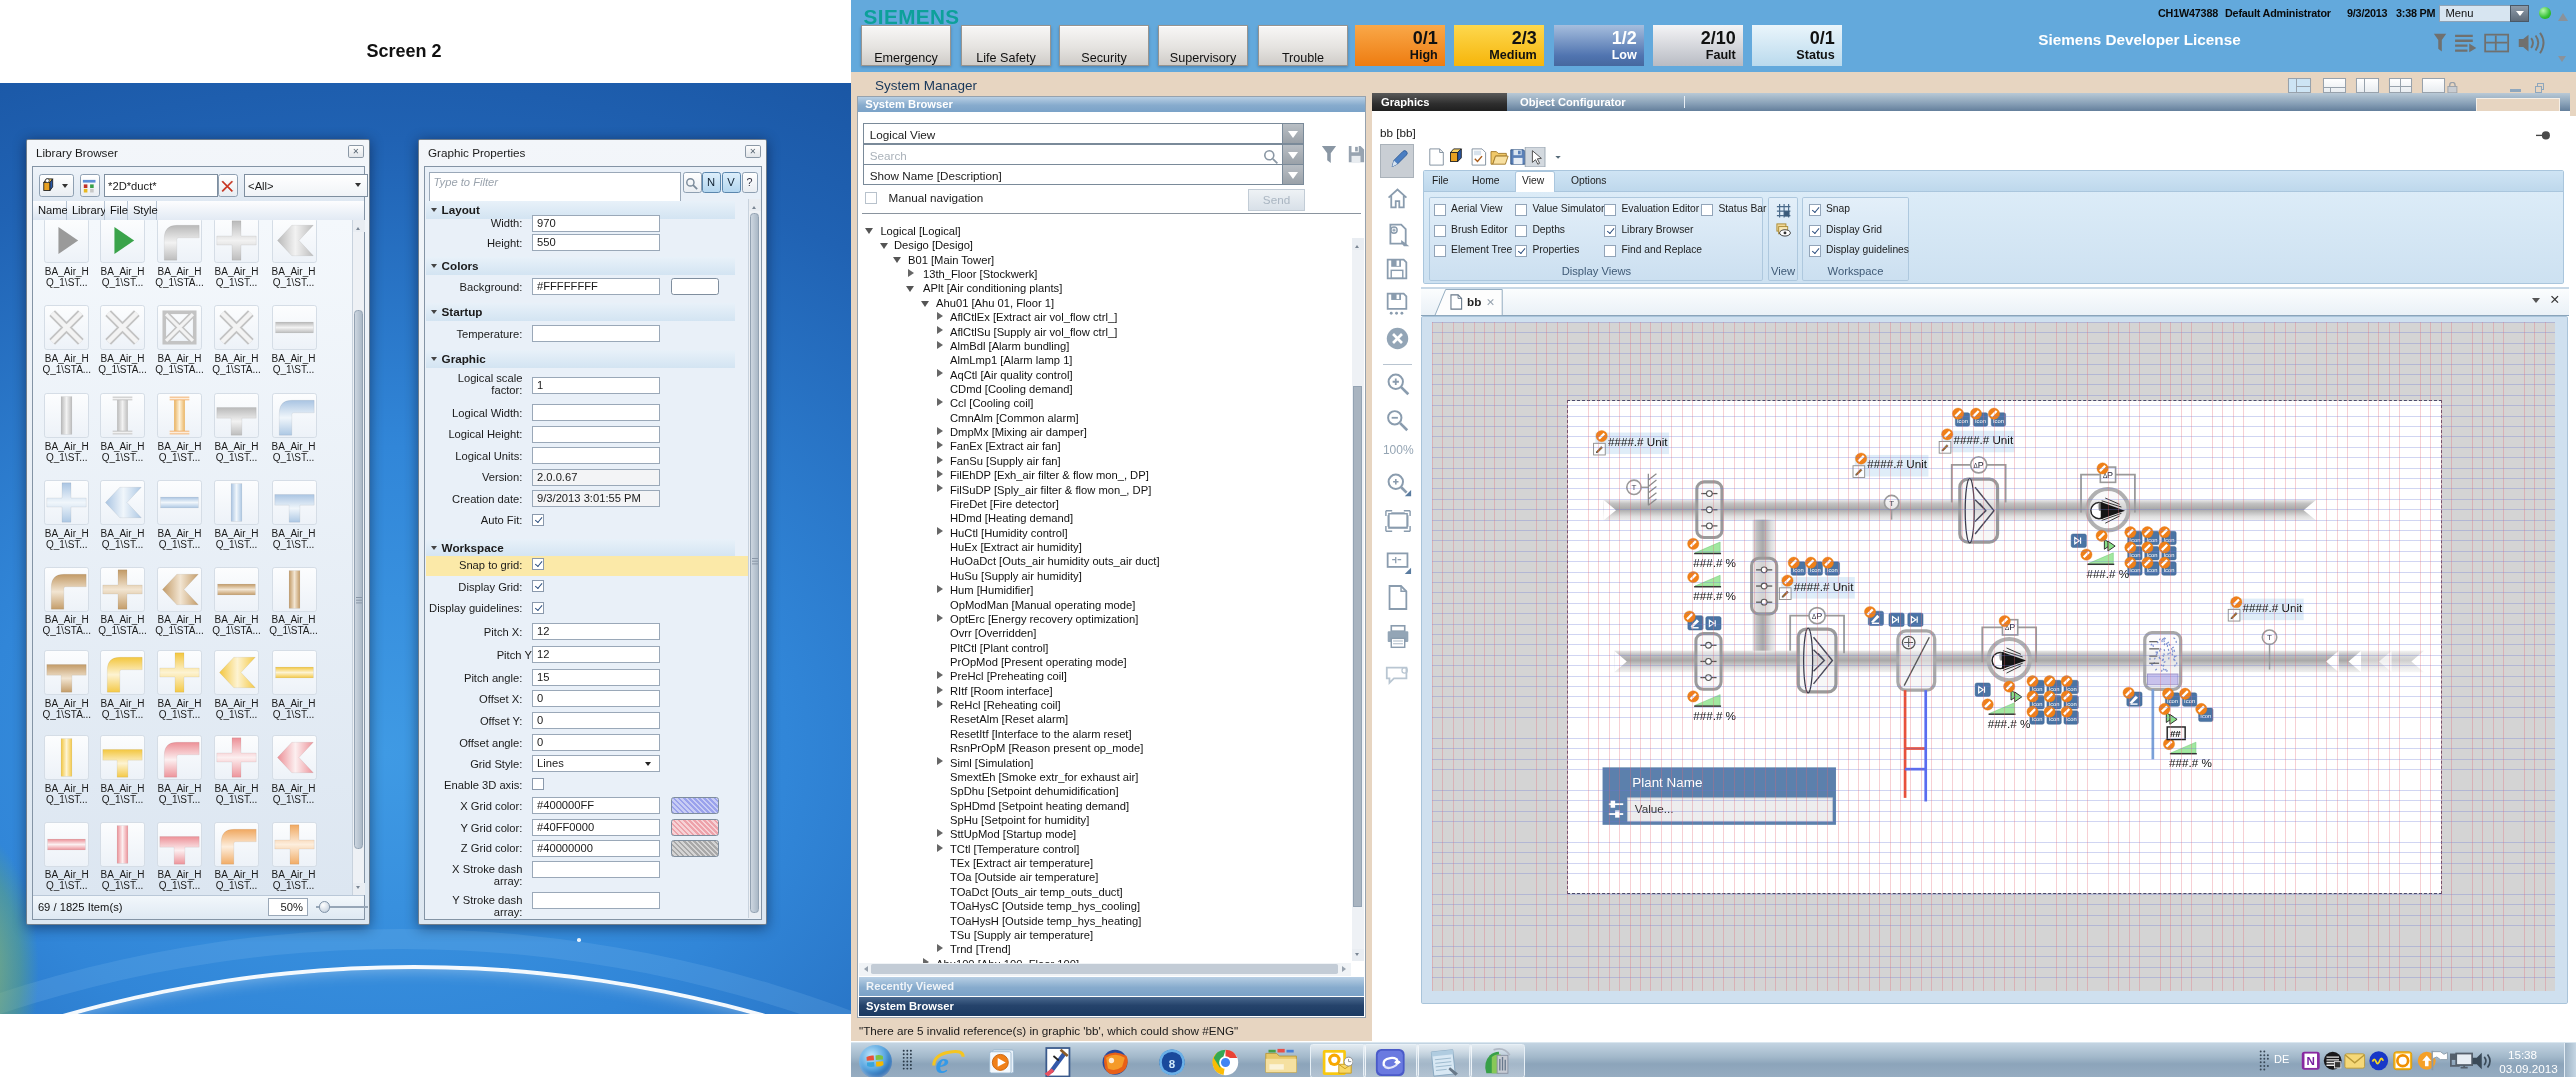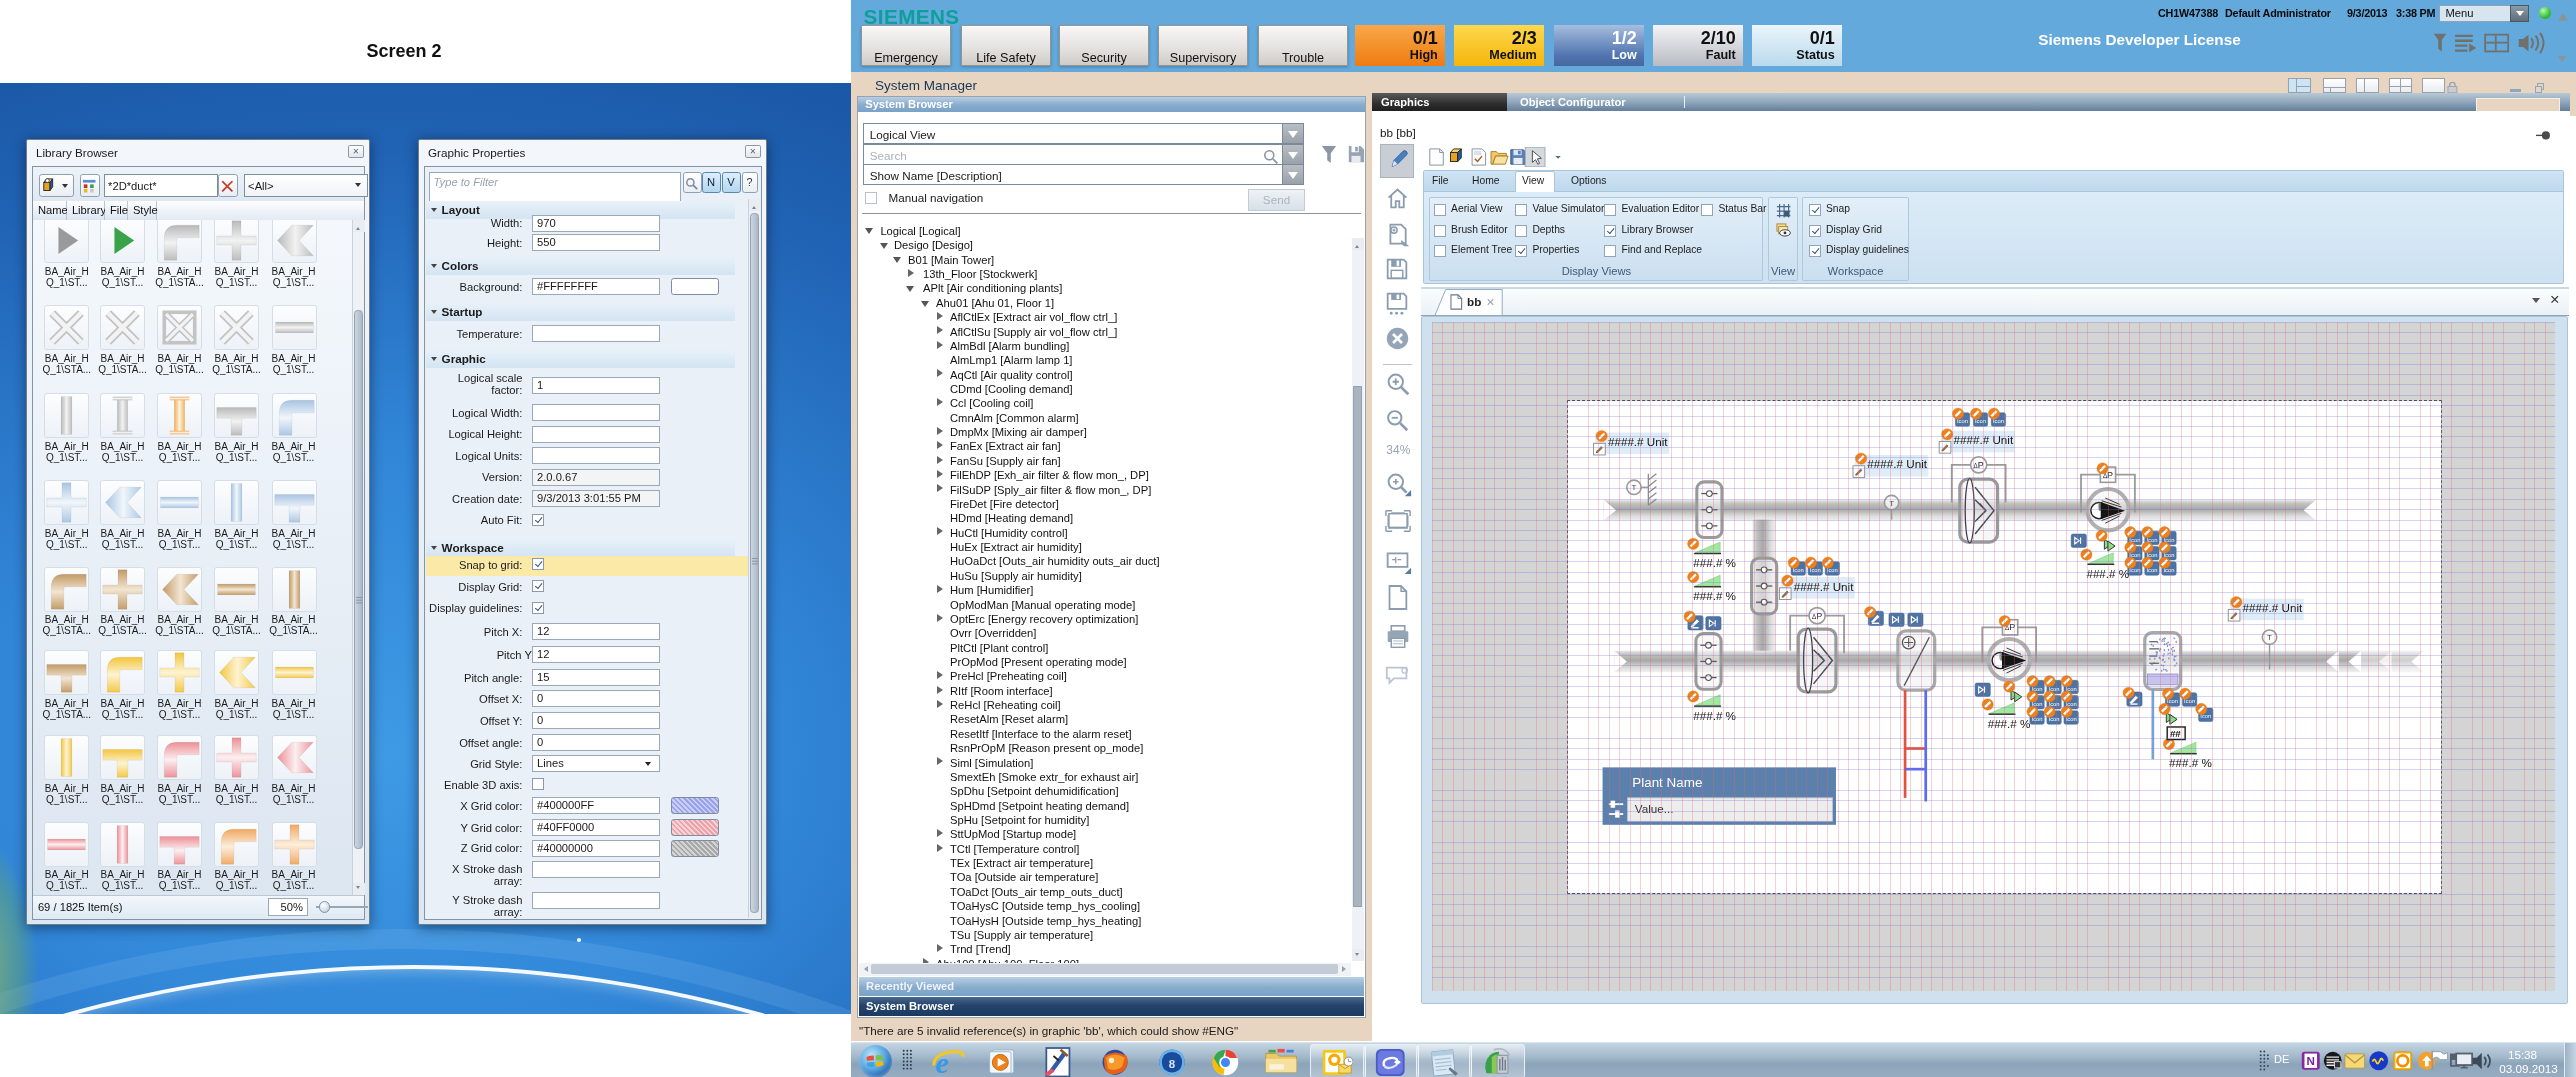--- a/index.html
+++ b/index.html
@@ -775,21 +775,21 @@
  <svg class="abs" style="left:12.6px;top:255px" width="26" height="26" viewBox="0 0 29 29">
       <circle cx="12" cy="12" r="8" fill="none" stroke="#8a9cae" stroke-width="2.2"></circle>
       <path d="M18 18 L26 26" stroke="#8a9cae" stroke-width="3"></path>
       <path d="M8.5 12 H15.5 M12 8.5 V15.5" stroke="#8a9cae" stroke-width="2"></path>
     </svg>
  <svg class="abs" style="left:12.6px;top:292px" width="24" height="24" viewBox="0 0 27 27">
       <circle cx="11" cy="11" r="7.5" fill="none" stroke="#8a9cae" stroke-width="2.2"></circle>
       <path d="M17 17 L25 25" stroke="#8a9cae" stroke-width="3"></path>
       <path d="M7.5 11 H14.5" stroke="#8a9cae" stroke-width="2"></path>
     </svg>
- <div class="abs" style="left:6.3px;top:327px;width:40px;font-size:12px;color:#95a5b4;text-align:center">34%</div>
+ <div class="abs" style="left:6.3px;top:327px;width:40px;font-size:12px;color:#95a5b4;text-align:center">100%</div>
  <svg class="abs" style="left:12.6px;top:355px" width="27" height="27" viewBox="0 0 30 30">
       <circle cx="12" cy="12" r="8" fill="none" stroke="#8a9cae" stroke-width="2.2"></circle>
       <path d="M18 18 L24 24" stroke="#8a9cae" stroke-width="3"></path>
       <path d="M9 12 H15 M12 9 V15" stroke="#8a9cae" stroke-width="1.8"></path>
       <path d="M22 28 L29 28 L29 21 Z" fill="#5a7ca0"></path>
     </svg>
  <svg class="abs" style="left:11.7px;top:392px" width="28" height="26" viewBox="0 0 31 29">
       <rect x="5" y="6" width="21" height="16" fill="none" stroke="#8a9cae" stroke-width="2.4"></rect>
       <path d="M2 3 L8 3 M2 3 L2 8 M29 3 L23 3 M29 3 L29 8 M2 26 L8 26 M2 26 L2 21 M29 26 L23 26 M29 26 L29 21" stroke="#fff" stroke-width="5"></path>
       <path d="M2 3 H9 M2 3 V9 M29 3 H22 M29 3 V9 M2 26 H9 M2 26 V20 M29 26 H22 M29 26 V20" stroke="#8a9cae" stroke-width="1.6"></path>

